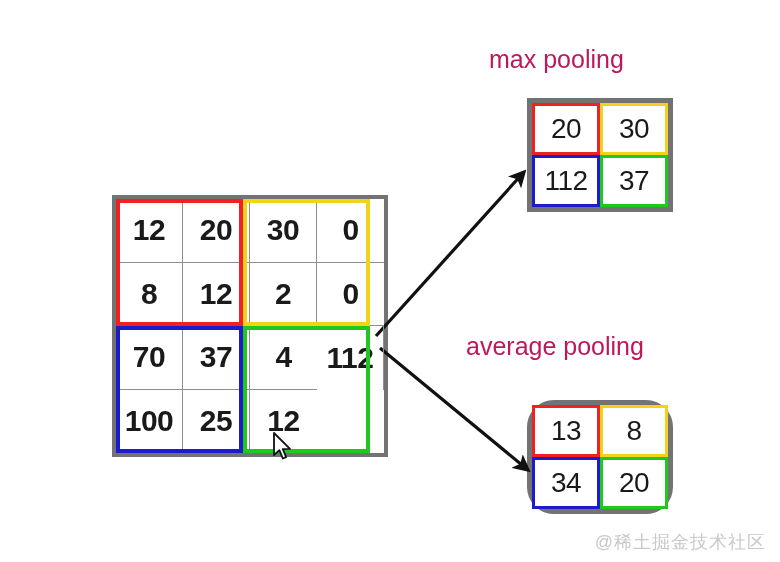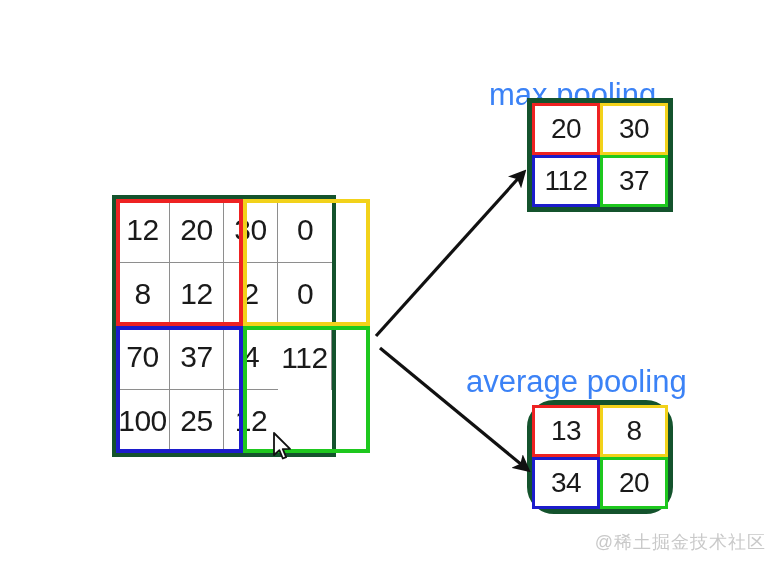--- a/index.html
+++ b/index.html
@@ -14,32 +14,33 @@
     overflow: hidden;
     font-family: "Liberation Sans", sans-serif;
     -webkit-font-smoothing: antialiased;
   }
 
   
   .grid-frame {
     position: absolute;
     box-sizing: border-box;
     background: #ffffff;
-    border: 4px solid #14532d;
+    border: 4px solid #737373;
     display: grid;
   }
 
   
   #input-matrix {
     left: 112px;
     top: 195px;
-    width: 224px;
+    width: 276px;
     height: 262px;
     grid-template-columns: 1fr 1fr 1fr 1fr;
     grid-template-rows: 1fr 1fr 1fr 1fr;
+    font-weight: bold;
   }
   .in-cell {
     box-sizing: border-box;
     border-right: 1px solid #8e8e8e;
     border-bottom: 1px solid #8e8e8e;
     display: flex;
     align-items: center;
     justify-content: center;
     font-size: 30px;
     color: #1a1a1a;
@@ -80,24 +81,23 @@
     justify-content: center;
     font-size: 28px;
     color: #1a1a1a;
     letter-spacing: -0.5px;
     background: #ffffff;
   }
 
   
   .title {
     position: absolute;
-    font-size: 31px;
-    color: #3b82f6;
+    font-size: 25px;
+    color: #be185d;
     white-space: nowrap;
-    margin-top: 32px;
   }
   #max-title { left: 489px; top: 45px; }
   #avg-title { left: 466px; top: 332px; }
 
   
   .arrow-layer {
     position: absolute;
     left: 0; top: 0;
     width: 780px; height: 562px;
     pointer-events: none;

